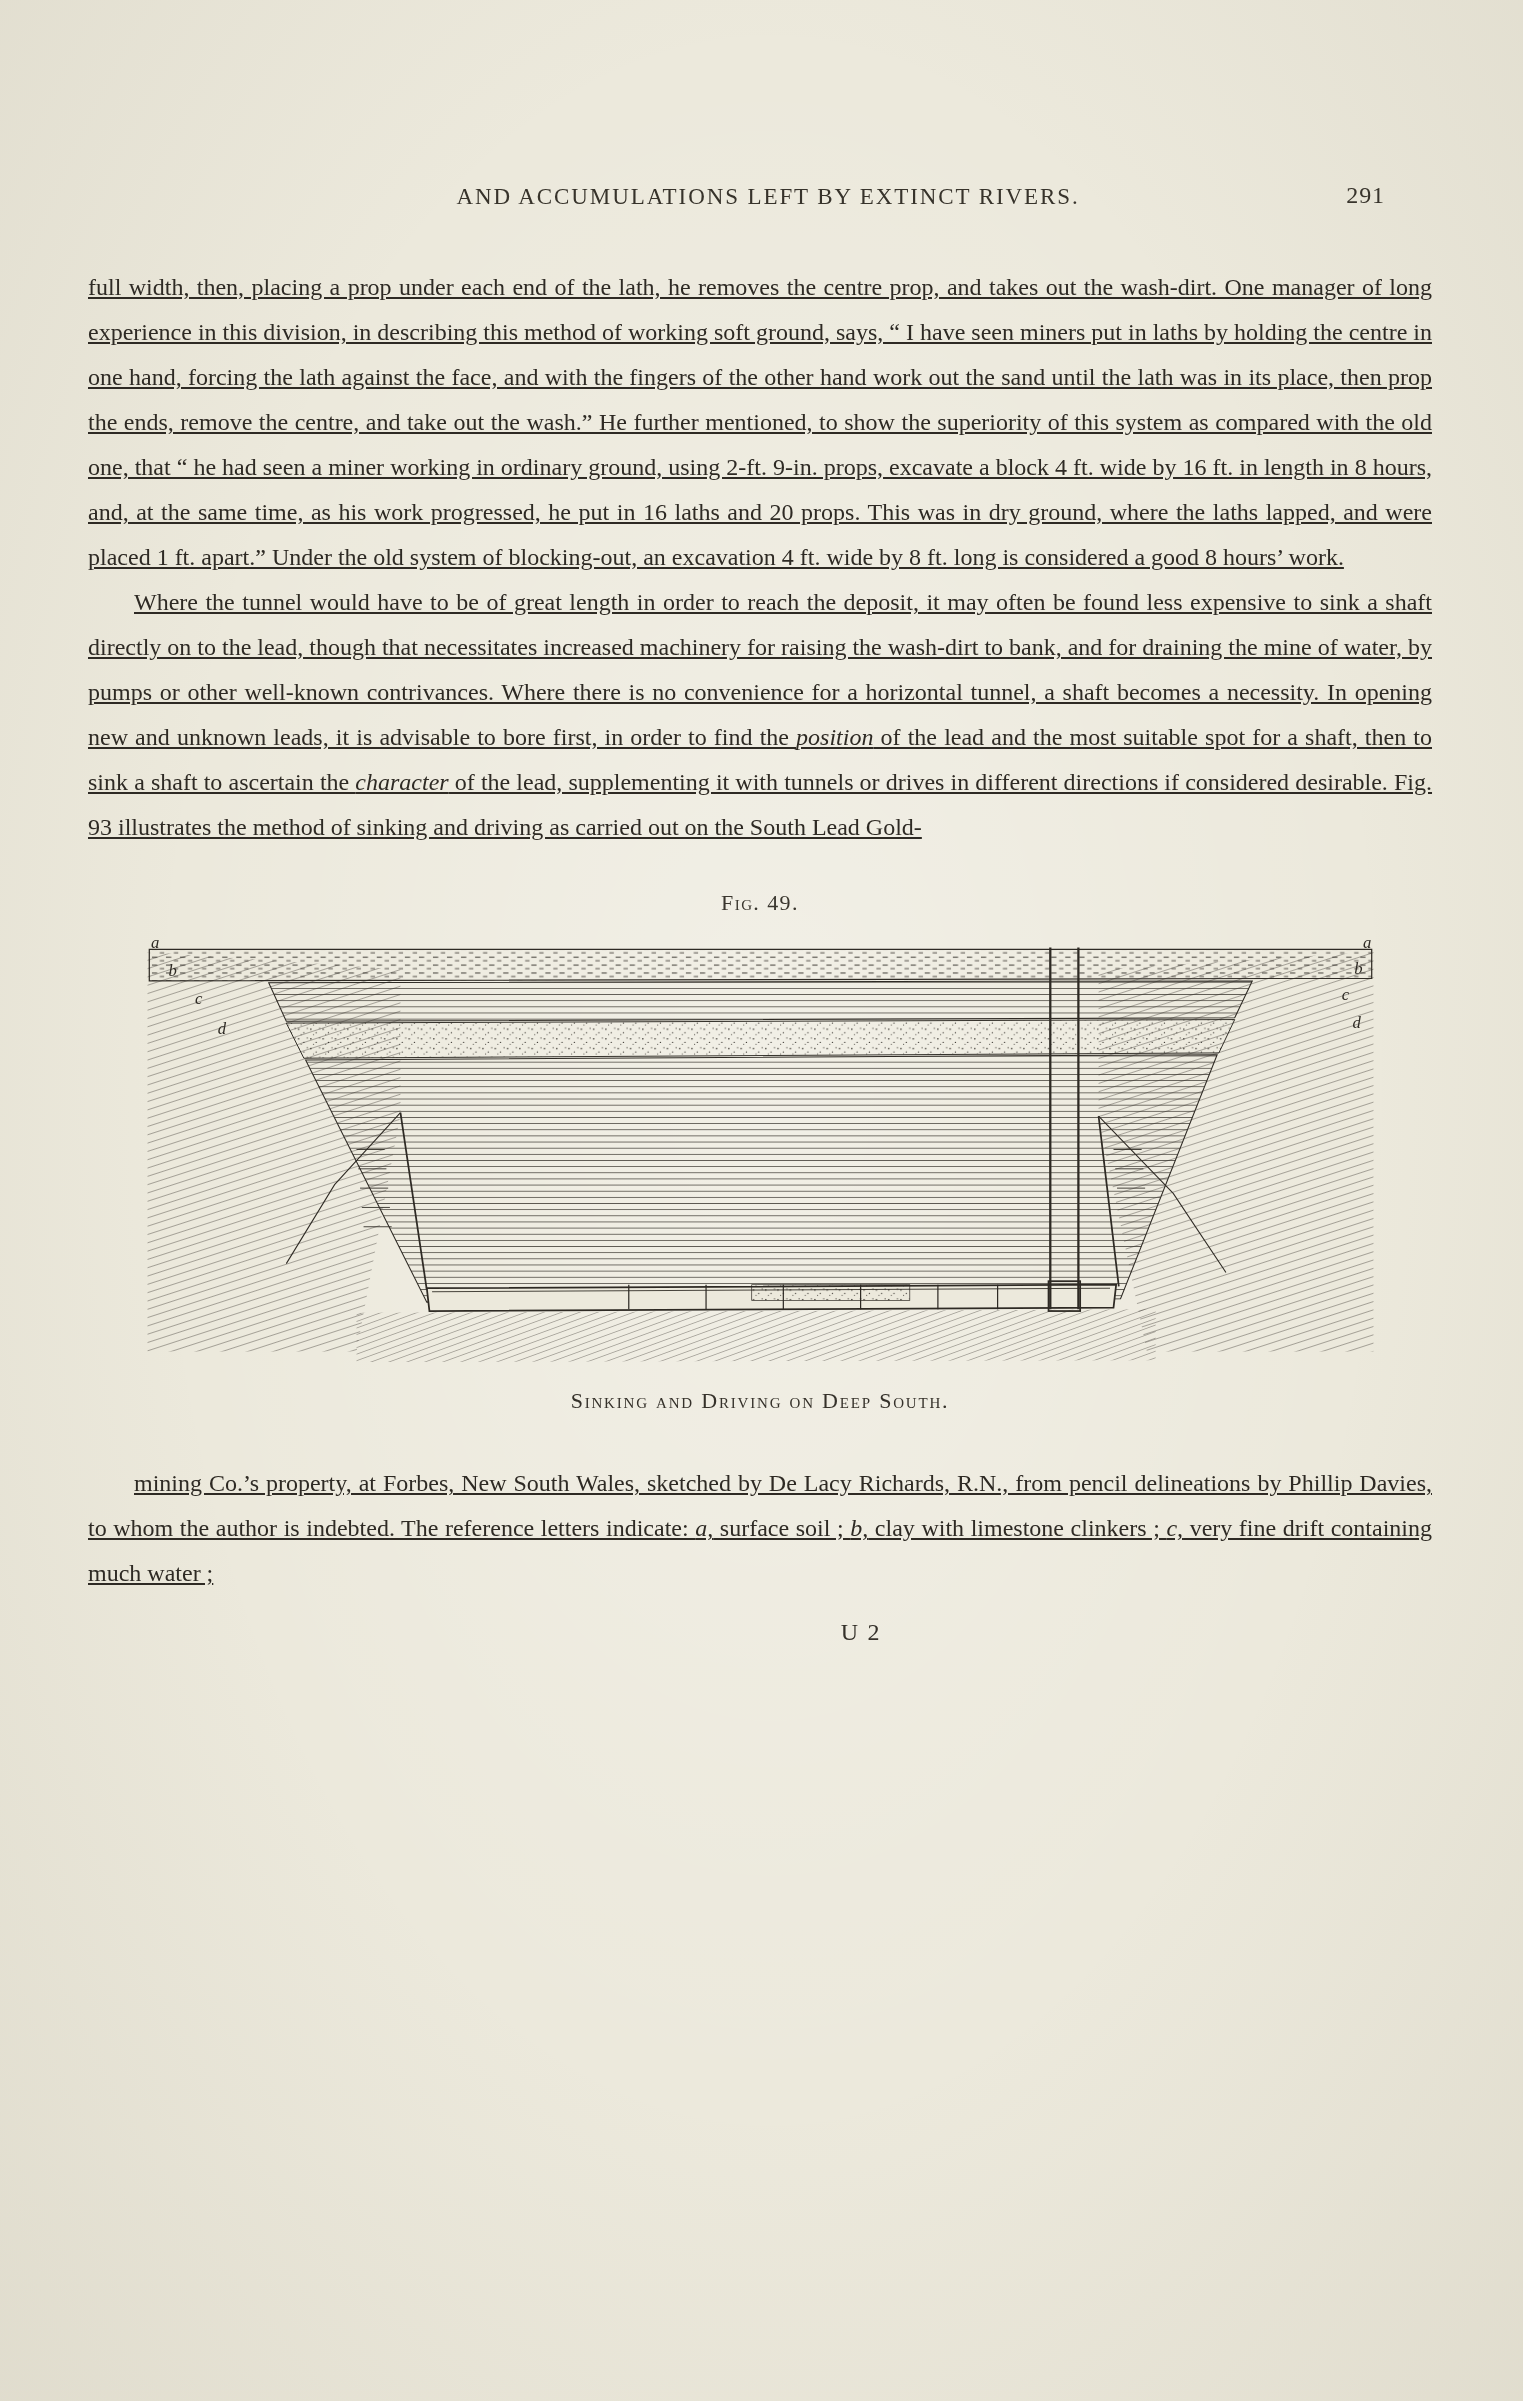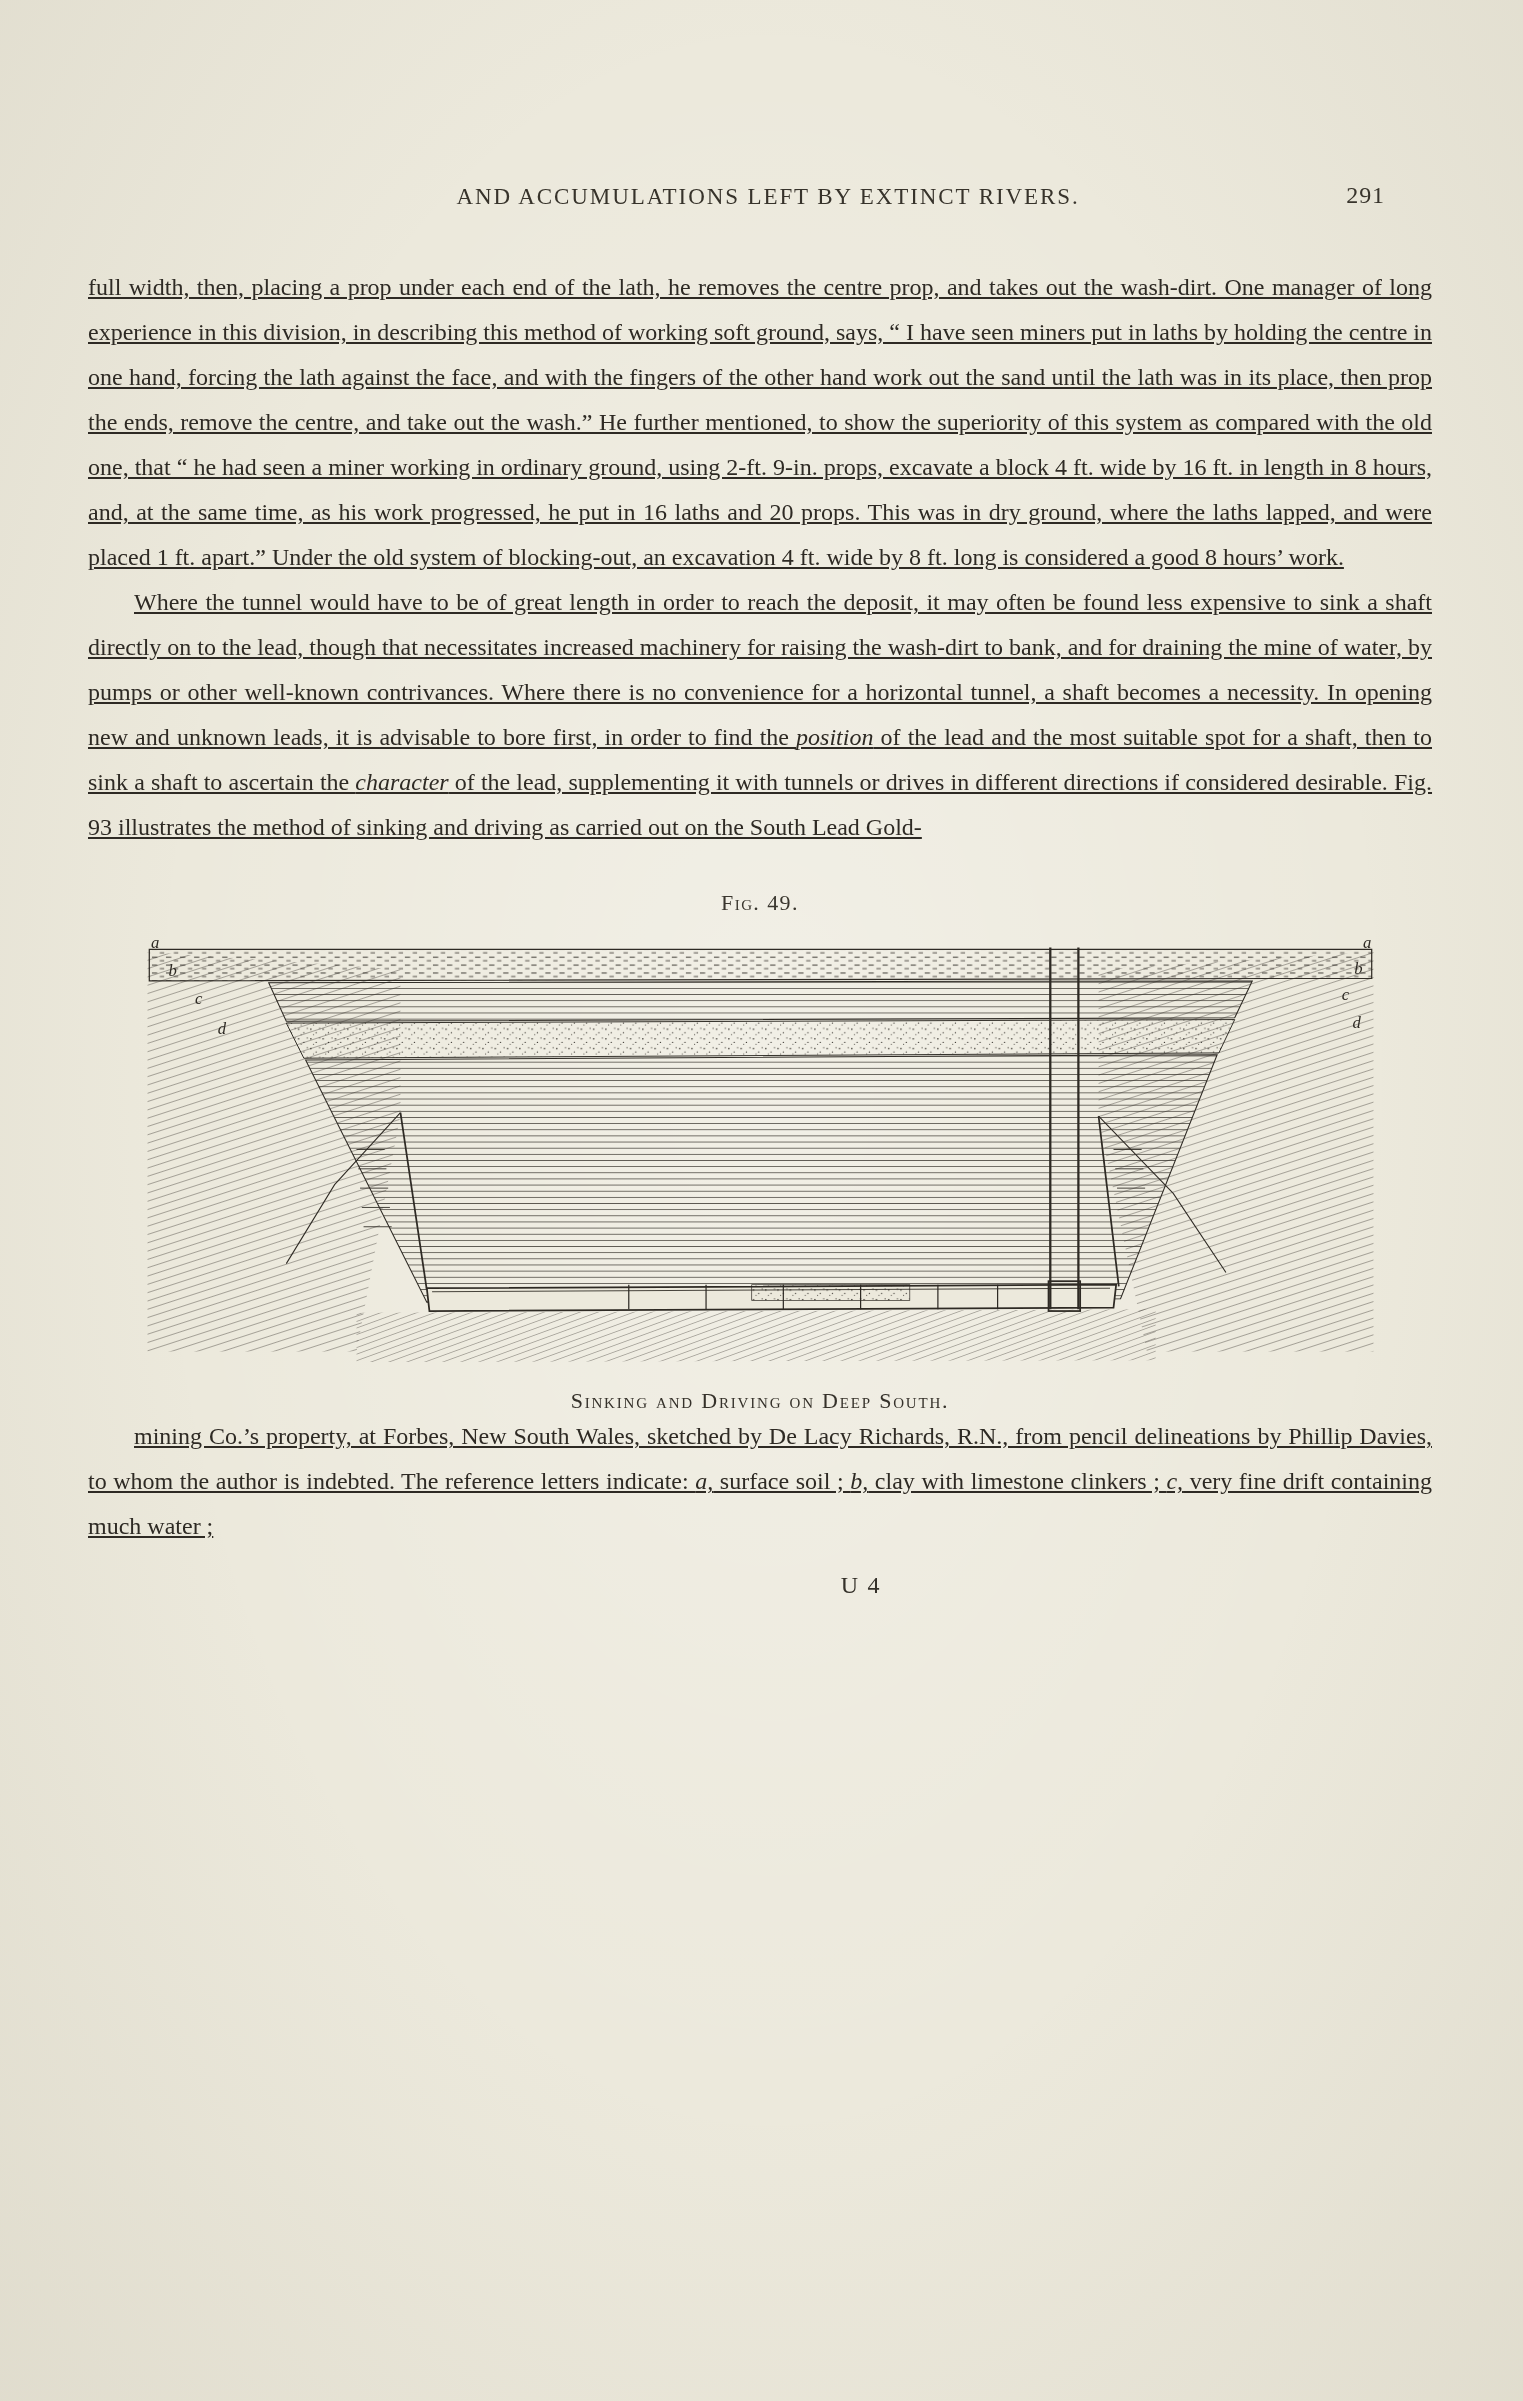--- a/index.html
+++ b/index.html
@@ -98,20 +98,21 @@
     height: 100%;
   }
   .figcaption {
     font-variant: small-caps;
     letter-spacing: 1.8px;
     font-size: 22px;
     color: #35312a;
     margin-top: 19.3px;
   }
   .tail {
+    margin-top: 47px;
   }
   .signature {
     text-align: center;
     margin-top: 23px;
     font-size: 24px;
     letter-spacing: 1.8px;
     color: #35312a;
   }
   .sig-inner {
     display: inline-block;
@@ -225,18 +226,18 @@
       </div>
 
       <div class="figcaption">Sinking and Driving on Deep South.</div>
     </div>
 
     <div class="bodytext tail">
       <p class="indent"><span>mining Co.’s property, at Forbes, New South Wales, sketched by De Lacy Richards, R.N., from pencil delineations by Phillip Davies, to whom the author is indebted.  The reference letters indicate: </span><span class="ital">a,</span><span> surface soil ; </span><span class="ital">b,</span><span> clay with limestone clinkers ; </span><span class="ital">c,</span><span> very fine drift containing much water ;</span></p>
     </div>
 
     <div class="signature">
-      <span class="sig-inner">U 4</span>
+      <span class="sig-inner">U 2</span>
     </div>
 
   </div>
 </div>
 
 
 </body></html>

